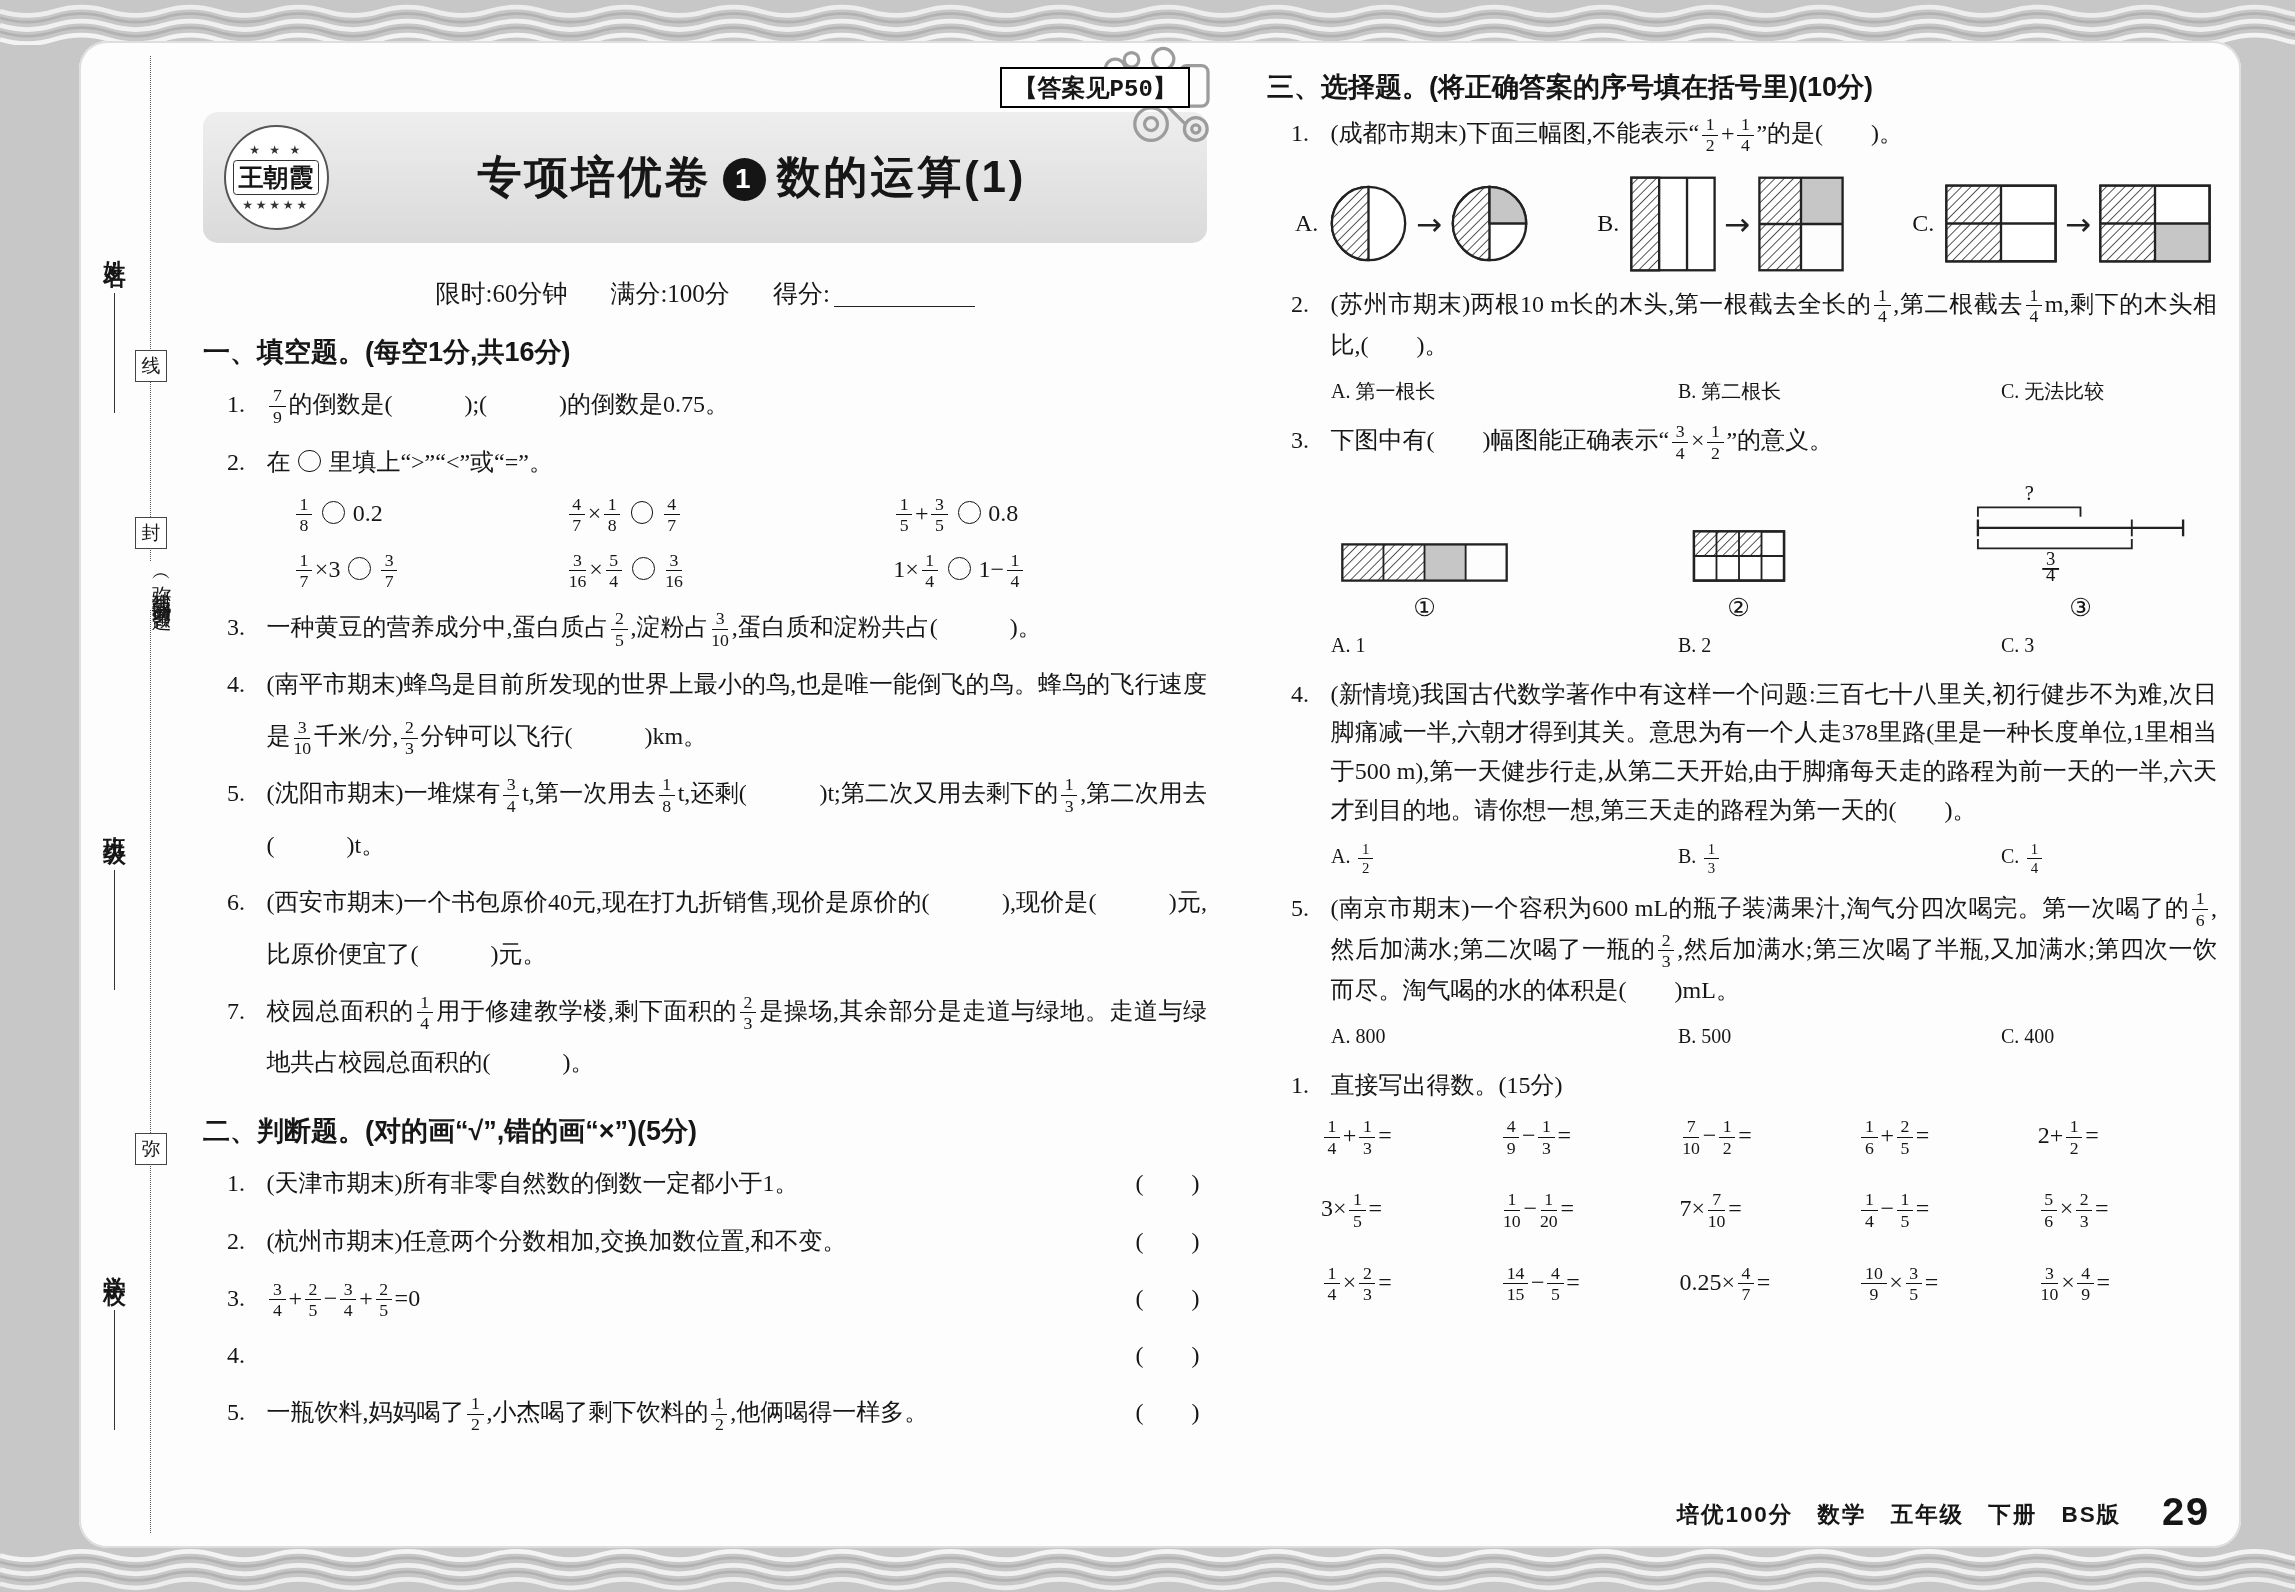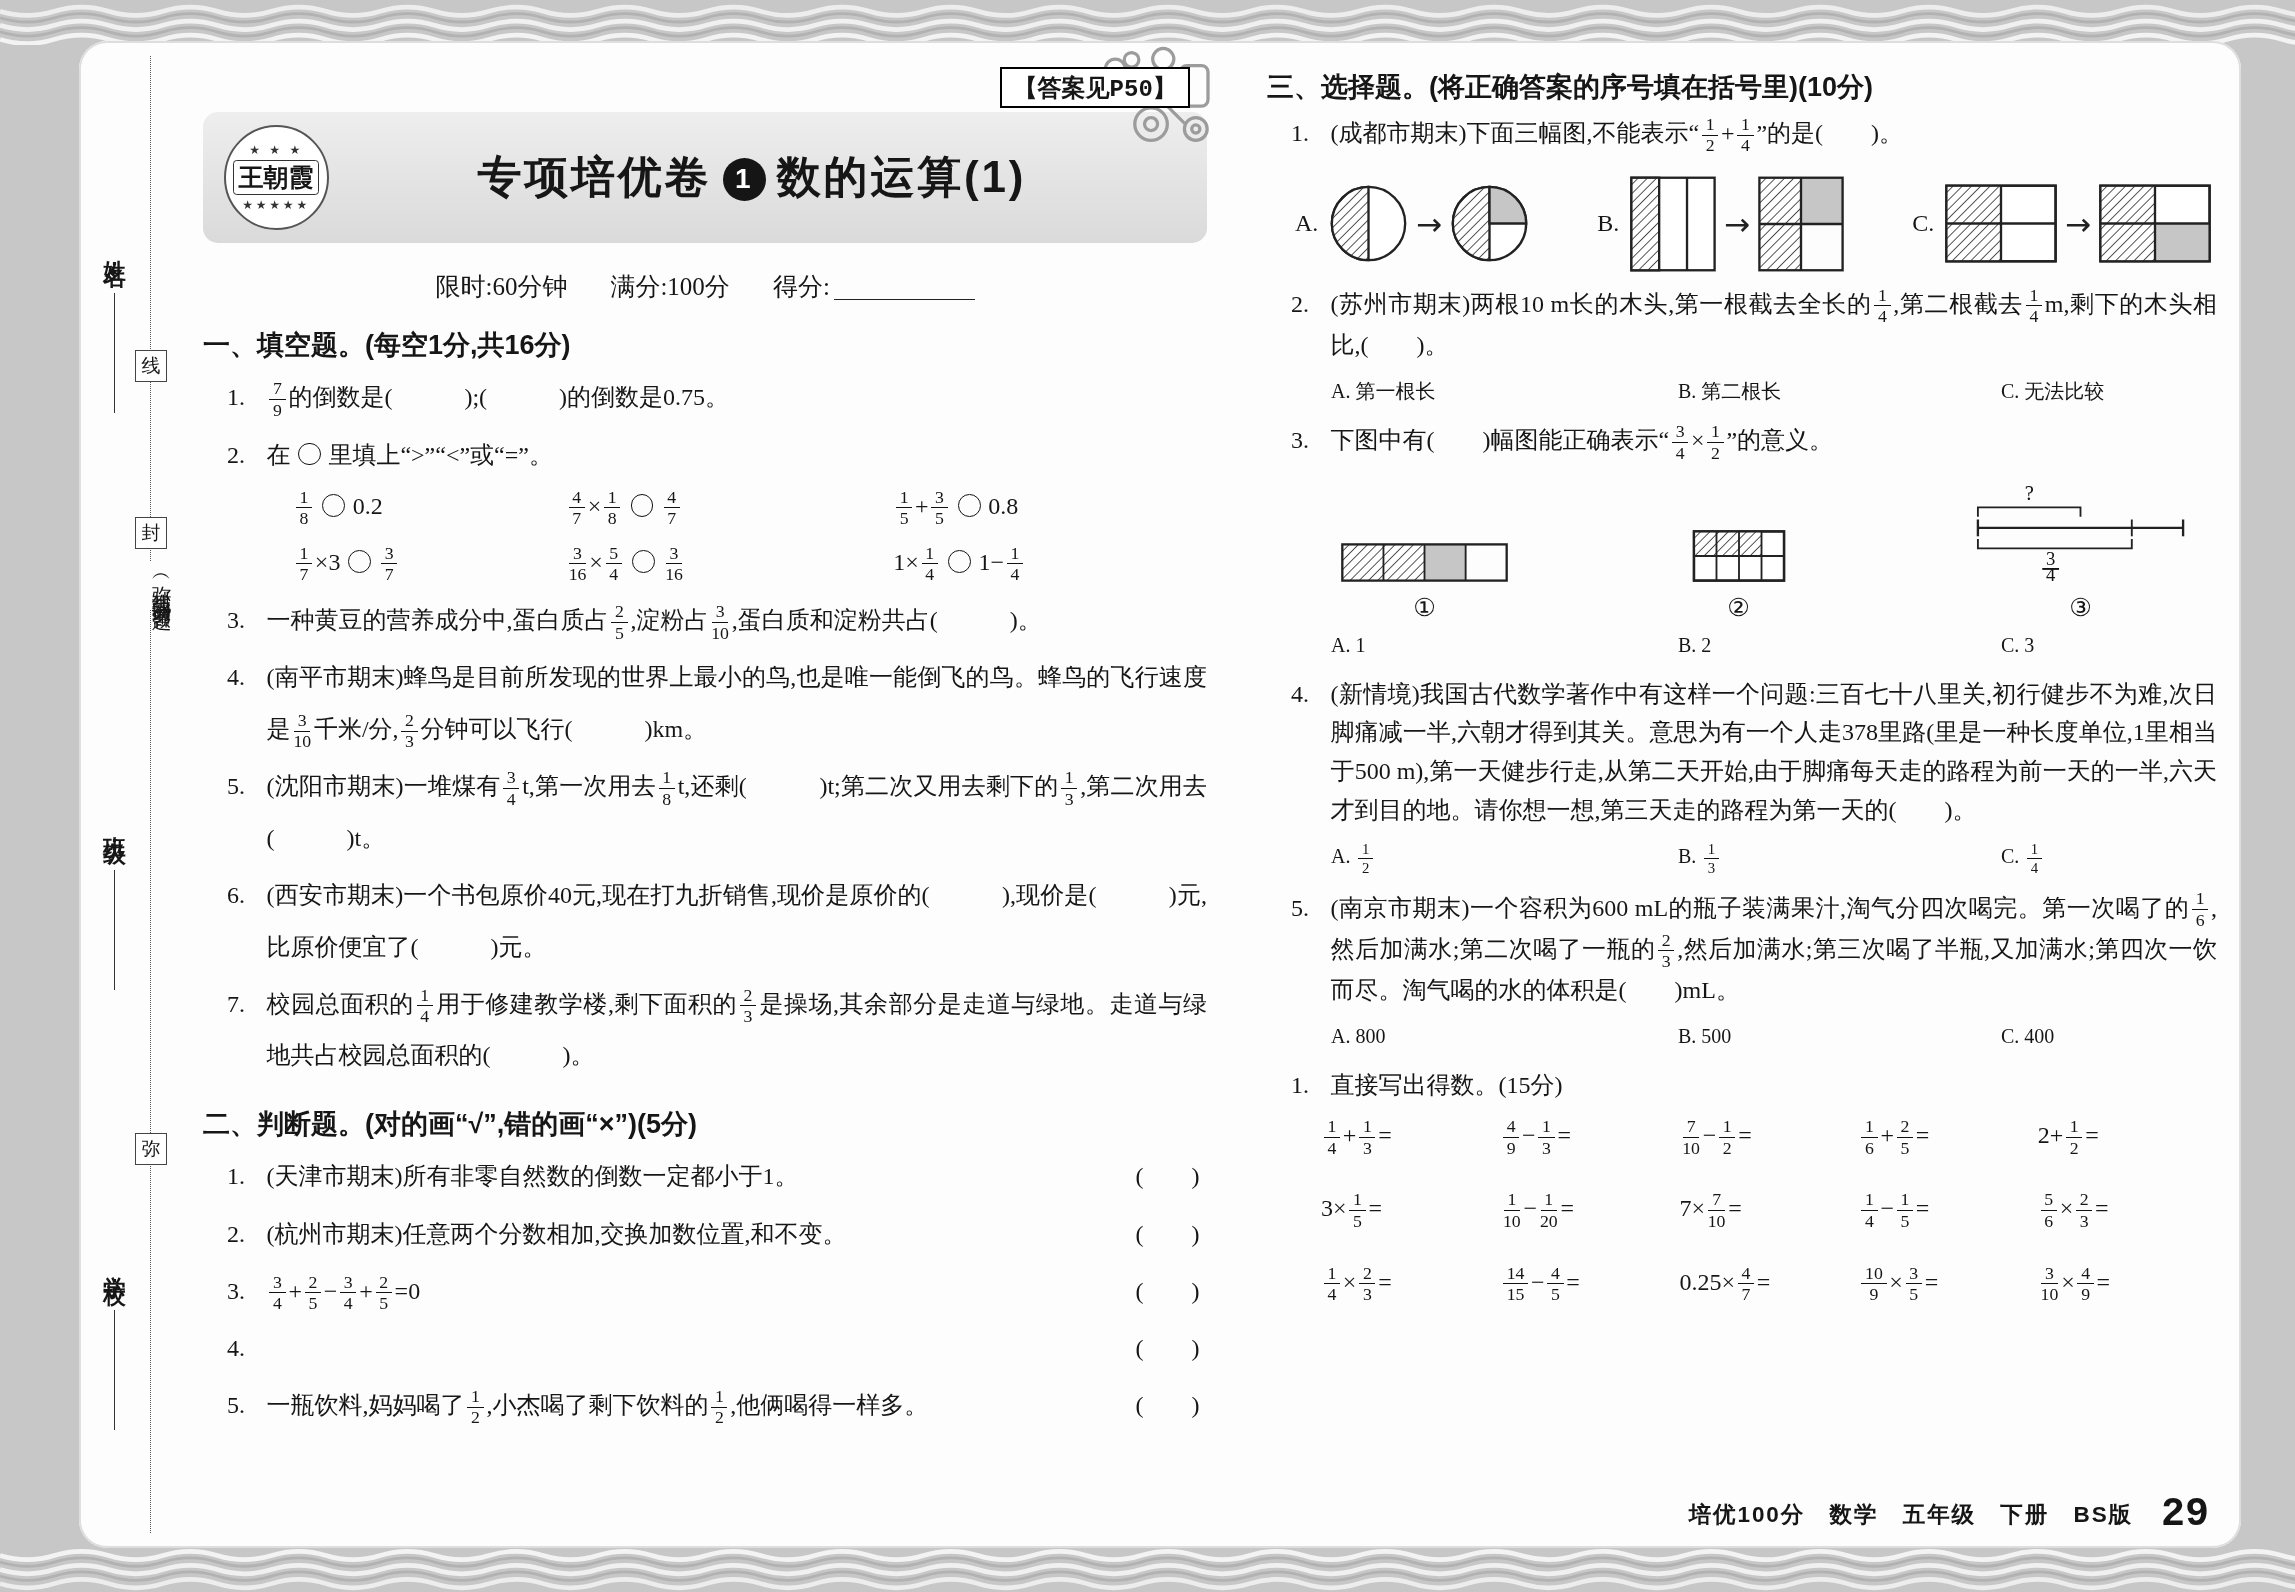--- a/index.html
+++ b/index.html
@@ -30,21 +30,21 @@
 
   
   .answer-ref{position:absolute;top:1.9px;right:17px;border:2.8px solid #000;background:#fff;font-family:Liberation Mono, monospace;font-weight:bold;font-size:24px;padding:2.8px 11.2px;z-index:3}
   .banner{margin-top:47px;height:131px;background:linear-gradient(180deg,#eeeeee,#dadada);border-radius:15px;display:flex;align-items:center;position:relative}
   .logo{width:105px;height:105px;margin-left:20.6px;border:2.8px double #555;border-radius:50%;background:#fff;display:flex;flex-direction:column;align-items:center;justify-content:center;gap:2.8px;flex:none}
   .logo-stars{font-size:12px;letter-spacing:2.8px;color:#333;font-family:"DejaVu Sans",sans-serif}
   .logo-brand{font-family:"Liberation Sans","DejaVu Sans",sans-serif;font-weight:bold;font-size:25px;border:1.9px solid #333;padding:0 4.7px;border-radius:3.7px}
   .banner-title{flex:1;text-align:center;font-family:"Liberation Sans","DejaVu Sans",sans-serif;font-weight:bold;font-size:44px;letter-spacing:2.8px;padding-right:32px}
   .numball{display:inline-flex;width:43px;height:43px;border-radius:50%;background:#151515;color:#fff;font-size:28px;align-items:center;justify-content:center;vertical-align:3.7px;margin:0 11.2px}
   .mascot{position:absolute;top:-32px;right:-17px;z-index:2}
-  .limits{display:flex;justify-content:center;gap:43px;font-size:25px;margin-top:27px}
+  .limits{display:flex;justify-content:center;gap:43px;font-size:25px;margin-top:34px}
   .score-blank{display:inline-block;width:141px;border-bottom:1.9px solid #222;height:1em;vertical-align:-4.7px;margin-left:3.7px}
 
   
   .sec-h{font-family:"Liberation Sans","DejaVu Sans",sans-serif;font-weight:bold;font-size:27px;margin:24px 0 9.4px}
   .col-b .sec-h.first{margin-top:0}
   .q{display:flex;align-items:flex-start;font-size:24px;margin:5.6px 0}
   .col-a .q{line-height:2.15}
   .col-b .q{line-height:1.62;margin:9.4px 0}
   .qn{flex:none;width:34px;margin-left:24px;margin-right:5.6px}
   .qt{flex:1;text-align:justify}
@@ -58,21 +58,21 @@
   .flabel{font-size:24px;margin-right:1.9px}
   .farrow{font-size:31px;font-family:"DejaVu Sans",sans-serif;color:#222}
   .diagrow{display:flex;align-items:flex-end;justify-content:space-between;padding:13px 24px 0 73px}
   .diagcol{display:flex;flex-direction:column;align-items:center;gap:11.2px}
   .diaglabel{font-size:25px;font-family:"DejaVu Sans",sans-serif}
 
   
   .calc-grid{display:grid;grid-template-columns:repeat(5,1fr);row-gap:34px;padding-left:54px;margin-top:13px;font-size:24px;align-items:center}
 
   
-  .paper-footer{position:absolute;right:32px;bottom:11.2px;display:flex;align-items:center;gap:28px}
+  .paper-footer{position:absolute;right:32px;bottom:11.2px;display:flex;align-items:center;gap:40px}
   .ftext{font-family:"Liberation Sans","DejaVu Sans",sans-serif;font-weight:bold;font-size:22.5px;letter-spacing:1.9px}
   .pagenum{font-family:Liberation Mono, monospace;font-weight:bold;font-size:40px}
 
   
   .frac{display:inline-flex;flex-direction:column;align-items:center;line-height:1;margin:0 2.8px;vertical-align:middle}
   .frac .fn{font-size:0.74em;padding:0 3.7px 0.9px;border-bottom:1.5px solid #111}
   .frac .fd{font-size:0.74em;padding-top:1.9px}
   .circ{display:inline-block;width:0.95em;height:0.95em;border:1.5px solid #111;border-radius:50%;vertical-align:-0.12em;margin:0 7.5px}
 </style>
 </head>

